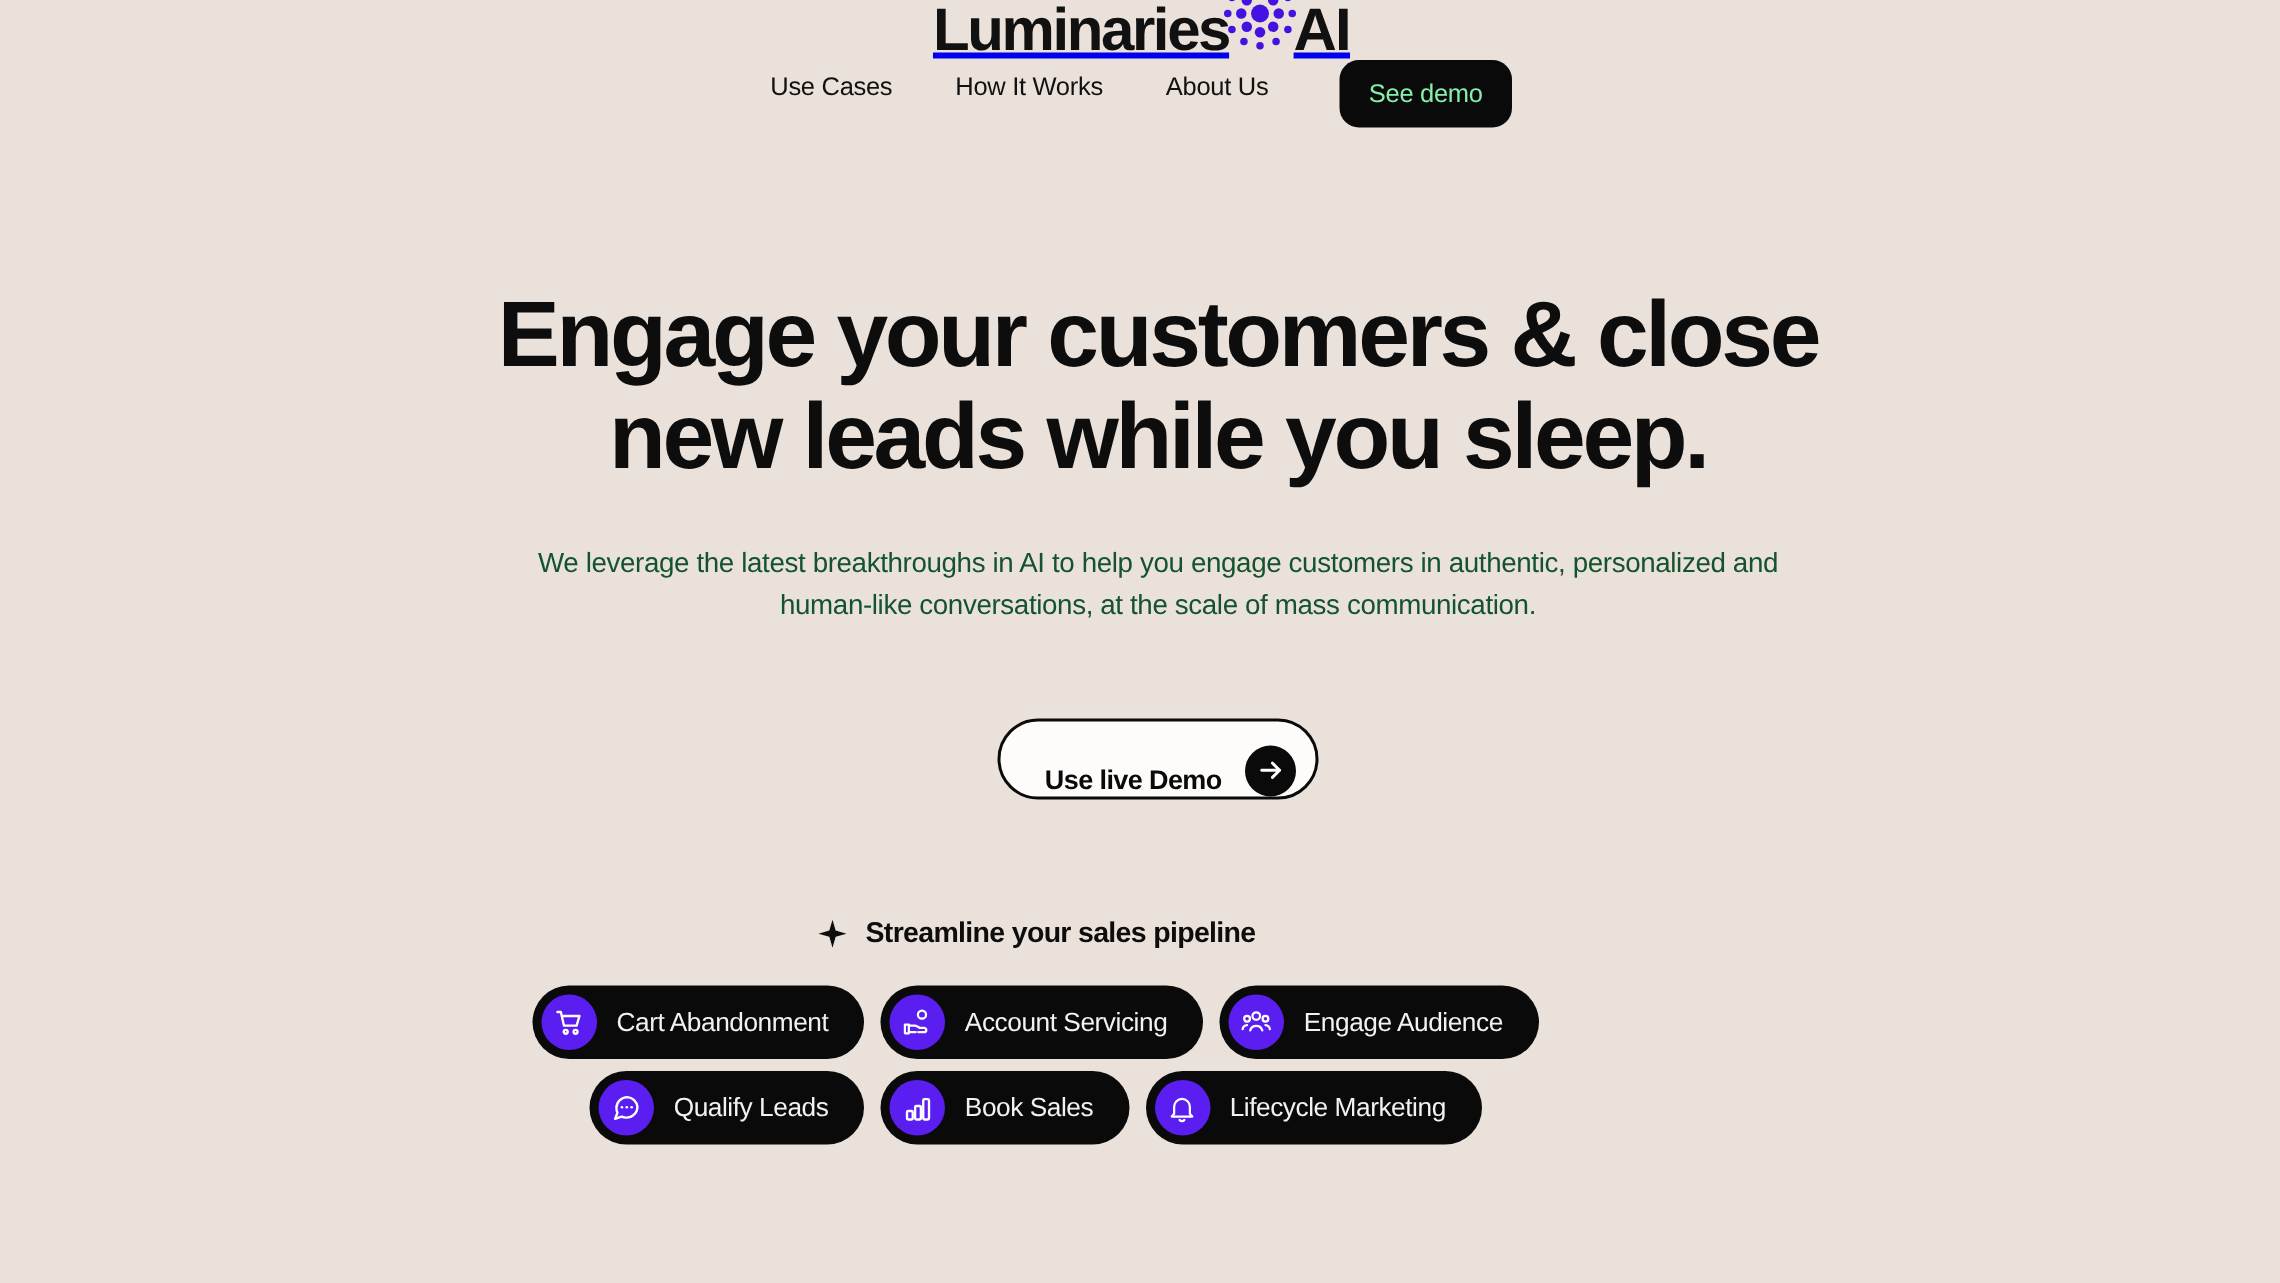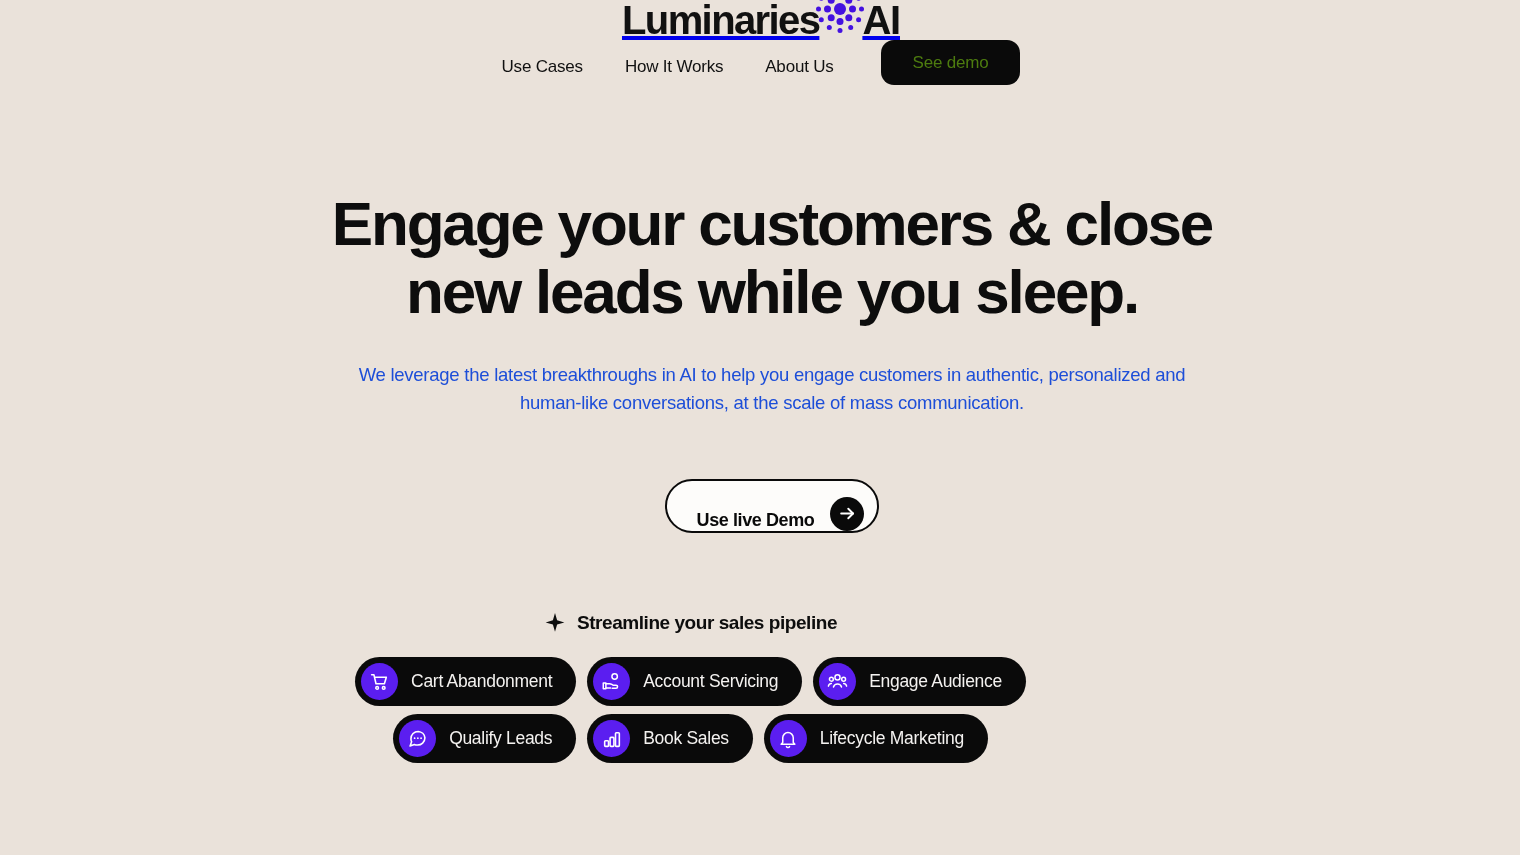--- a/index.html
+++ b/index.html
@@ -67,45 +67,45 @@
   .logo-ai {
     font-size: 40px;
     font-weight: 700;
     letter-spacing: -1.2px;
     line-height: 1;
     color: #111111;
   }
 
   .nav {
     display: flex;
-    align-items: flex-end;
+    align-items: flex-start;
     gap: 0px;
   }
 
   .nav-link {
     font-size: 17px;
     font-weight: 500;
     color: #111111;
     text-decoration: none;
     letter-spacing: -0.2px;
     padding: 8px 0;
     margin-left: 42px;
     white-space: nowrap;
     cursor: pointer;
   }
   .nav-link:first-child { margin-left: 0; }
 
   .see-demo-btn {
     margin-left: 47px;
     background: #0a0a0a;
-    color: #4d7c0f;
+    color: #86efac;
     border: none;
     border-radius: 13px;
     height: 45px;
-    padding: 0 32px;
+    padding: 0 20px;
     font-size: 17px;
     font-weight: 500;
     letter-spacing: -0.2px;
     font-family: "Liberation Sans", sans-serif;
     cursor: pointer;
     white-space: nowrap;
   }
 
   
   .hero {
@@ -125,21 +125,21 @@
     max-width: 900px;
     margin: 0 auto;
   }
 
   .hero-sub {
     margin: 36px auto 0;
     max-width: 890px;
     font-size: 18.5px;
     line-height: 1.5;
     letter-spacing: -0.25px;
-    color: #1d4ed8;
+    color: #14532d;
     font-weight: 400;
   }
 
   .hero-cta-wrap {
     margin-top: 45px;
     display: flex;
     justify-content: center;
   }
 
   .cta-pill {

